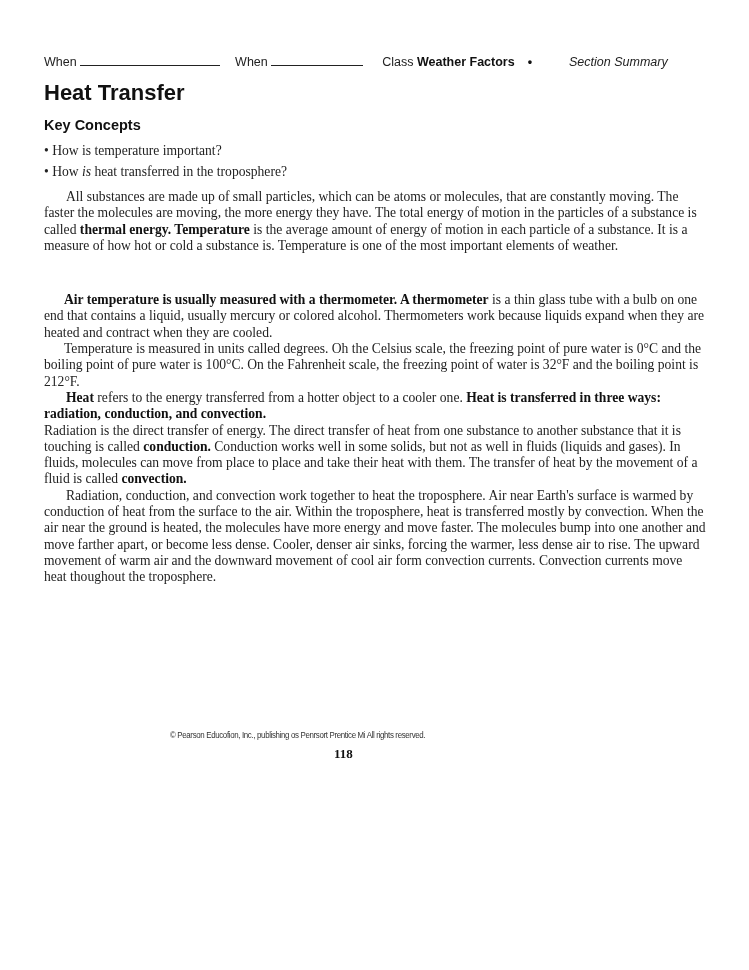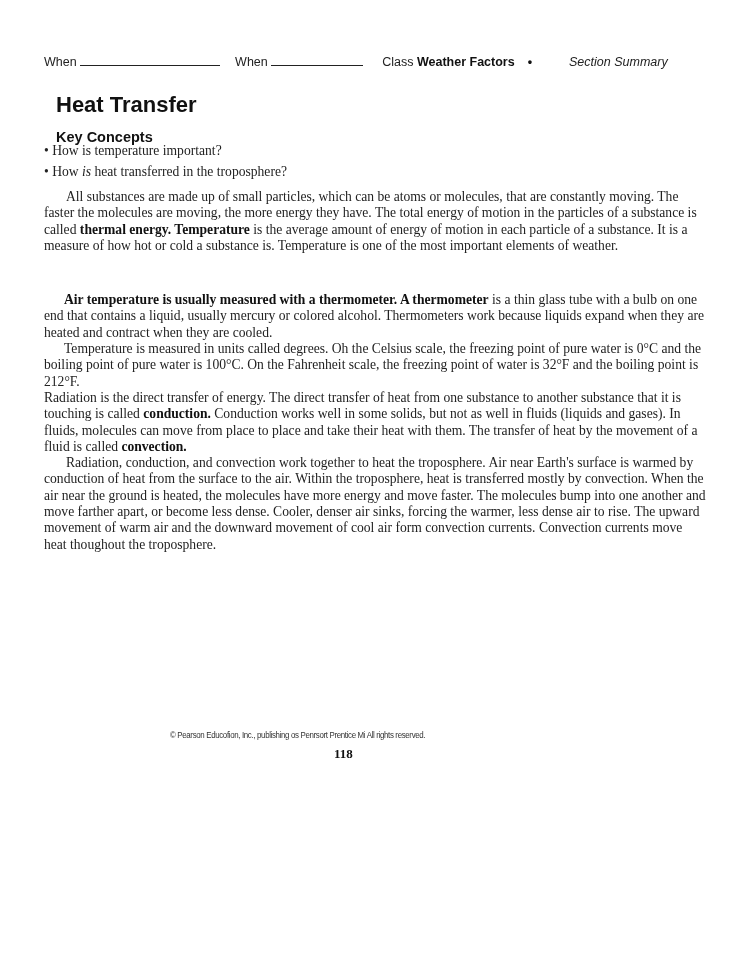--- a/index.html
+++ b/index.html
@@ -8,25 +8,25 @@
       position: absolute; left: 44px; top: 55px; width: 660px;
       font-family: "Liberation Sans", sans-serif; font-size: 12.5px; color: #222;
       white-space: nowrap;
     }
     .header-line .blank { display: inline-block; border-bottom: 1px solid #222; height: 10px; vertical-align: baseline; }
     .header-line .gap { display: inline-block; }
     .header-line b { font-weight: bold; color: #111; text-align: center; }
     .header-line i { font-style: italic; margin-left: 24px; }
     .title {
       position: absolute; left: 44px; top: 80px;
-      font-family: "Liberation Sans", sans-serif; font-weight: bold; font-size: 22px; color: #111; margin: 12px;
+      font-family: "Liberation Sans", sans-serif; font-weight: bold; font-size: 22px; color: #111; margin: 0;
     }
     .subtitle {
       position: absolute; left: 44px; top: 117px;
-      font-family: "Liberation Sans", sans-serif; font-weight: bold; font-size: 14.5px; color: #111; margin: 12px;
+      font-family: "Liberation Sans", sans-serif; font-weight: bold; font-size: 14.5px; color: #111; margin: 0;
     }
     .kc { position: absolute; left: 44px; font-family: "Liberation Serif", serif; font-size: 13.6px; color: #222; }
     .body-text {
       position: absolute; left: 44px; top: 189px; width: 664px;
       font-family: "Liberation Serif", serif; font-size: 13.6px; line-height: 16.3px; color: #222;
     }
     .body-text p { margin: 0; }
     .body-text p.indent { text-indent: 22px; }
     .body-text b { color: #111; }
     .footer-copy {
@@ -66,18 +66,19 @@
 </div>
 <div class="kc" style="top:164px;">
   <span>•</span>
   <span>How </span><i>is</i><span> heat transferred in the troposphere?</span>
 </div>
 
 <div class="body-text">
   <p class="indent"><span>All substances are made up of small particles, which can be atoms or molecules, that are constantly moving. The faster the molecules are moving, the more energy they have. The total energy of motion in the particles of a substance is called </span><b>thermal energy. Temperature</b><span> is the average amount of energy of motion in each particle of a substance. It is a measure of how hot or cold a substance is. Temperature is one of the most important elements of weather.</span></p>
   <p class="indent" style="text-indent:20px;margin-top:38px;"><b>Air temperature is usually measured with a thermometer. A thermometer</b><span> is a thin glass tube with a bulb on one end that contains a liquid, usually mercury or colored alcohol. Thermometers work because liquids expand when they are heated and contract when they are cooled.</span></p>
   <p class="indent" style="text-indent:20px;"><span>Temperature is measured in units called degrees. Oh the Celsius scale, the freezing point of pure water is 0°C and the boiling point of pure water is 100°C. On the Fahrenheit scale, the freezing point of water is 32°F and the boiling point is 212°F.</span></p>
+  <p class="indent"><b>Heat</b><span> refers to the energy transferred from a hotter object to a cooler one. </span><b>Heat is transferred in three ways: radiation, conduction, and convection.</b></p>
   <p><span>Radiation is the direct transfer of energy. The direct transfer of heat from one substance to another substance that it is touching is called </span><b>conduction.</b><span> Conduction works well in some solids, but not as well in fluids (liquids and gases). In fluids, molecules can move from place to place and take their heat with them. The transfer of heat by the movement of a fluid is called </span><b>convection.</b></p>
   <p class="indent"><span>Radiation, conduction, and convection work together to heat the troposphere. Air near Earth's surface is warmed by conduction of heat from the surface to the air. Within the troposphere, heat is transferred mostly by convection. When the air near the ground is heated, the molecules have more energy and move faster. The molecules bump into one another and move farther apart, or become less dense. Cooler, denser air sinks, forcing the warmer, less dense air to rise. The upward movement of warm air and the downward movement of cool air form convection currents. Convection currents move heat thoughout the troposphere.</span></p>
 </div>
 
 <div class="footer-copy">© Pearson Educofion, Inc., publishing os Penrsort Prentice Mi All rights reserved.</div>
 <div class="page-num">118</div>
 
 </body></html>

